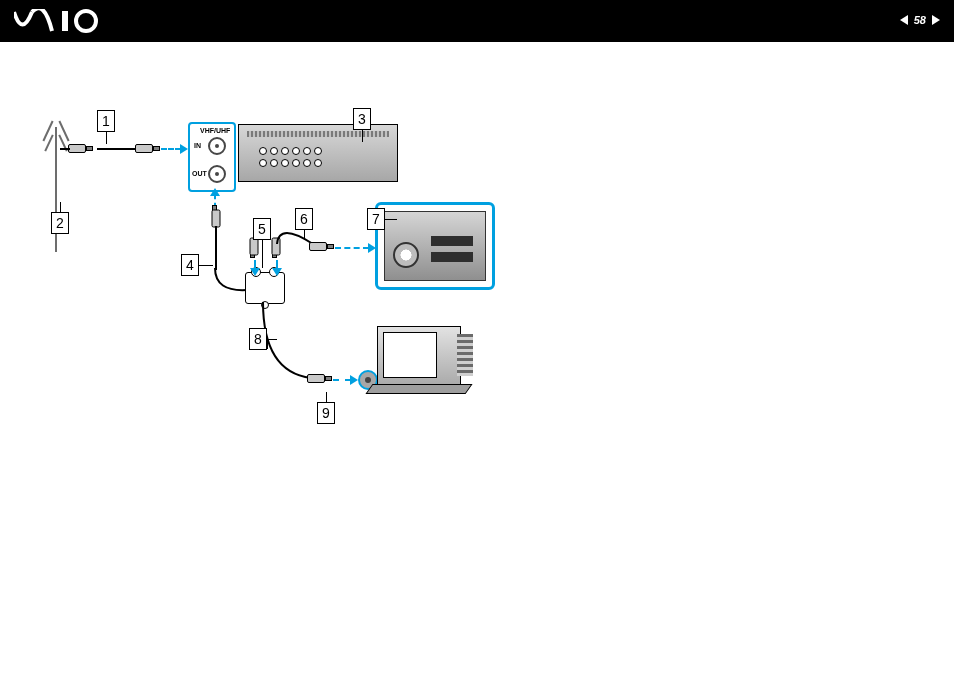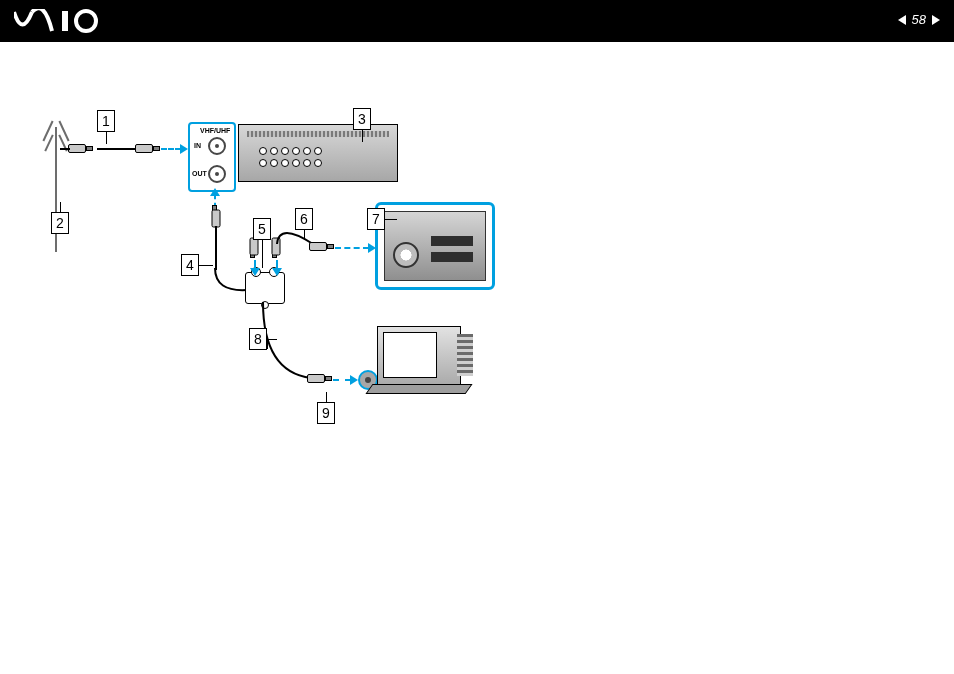--- a/index.html
+++ b/index.html
@@ -2,21 +2,21 @@
 <html><head>
 <meta charset="utf-8">
 <style>
   * { box-sizing: border-box; }
   body { margin: 0; width: 954px; height: 674px; font-family: Arial, Helvetica, sans-serif; background: #fff; overflow: hidden; }
 
   
   .header { width: 100%; height: 42px; background: #000; display: flex; align-items: center; justify-content: space-between; padding: 0 14px; color: #fff; }
   .logo { display: flex; align-items: center; gap: 0; }
   .logo svg { display:block; }
-  .header-right { text-align: right; font-size: 13px; line-height: 1.3; font-weight: normal; }
+  .header-right { text-align: right; font-size: 11px; line-height: 1.3; font-weight: bold; }
   .header-right .pager { display: inline-flex; align-items: center; gap: 6px; font-style: italic; }
   .tri { display:inline-block; width:0; height:0; border-top:5px solid transparent; border-bottom:5px solid transparent; }
   .tri.l { border-right:8px solid #fff; }
   .tri.r { border-left:8px solid #fff; }
 
   
   .content { position: relative; width: 100%; height: calc(674px - 42px); }
 
   
   .callout { position:absolute; width:18px; height:22px; background:#fff; border:1.5px solid #000; display:flex; align-items:center; justify-content:center; font-family: Arial, sans-serif; font-size:14px; }

